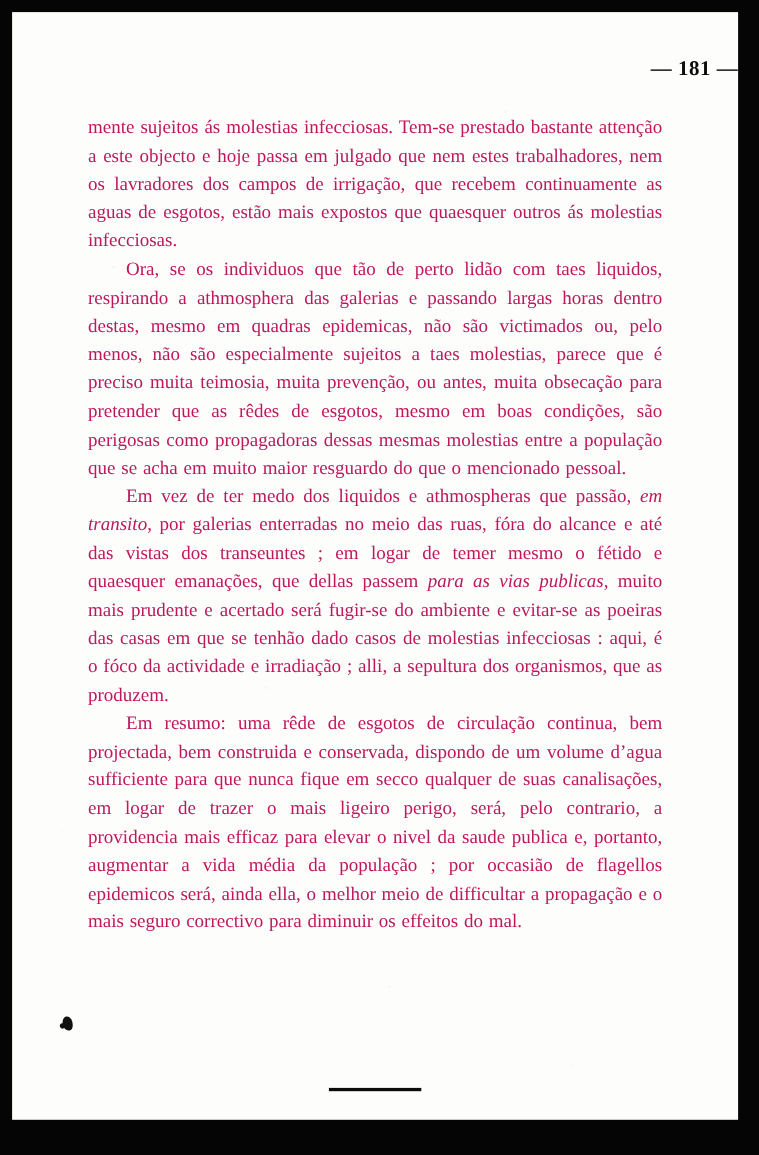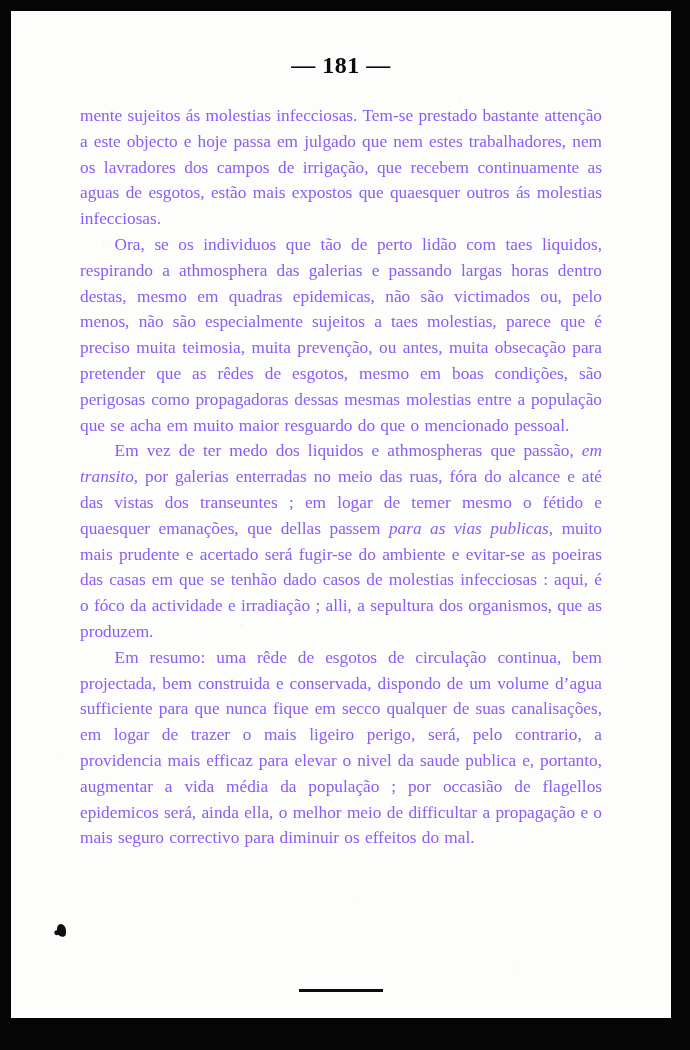--- a/index.html
+++ b/index.html
@@ -49,34 +49,34 @@
       radial-gradient(circle at 7%  74%, rgba(120,120,110,.07) 0 1.0px, transparent 1.5px),
       radial-gradient(circle at 77% 95%, rgba(120,120,110,.07) 0 1.0px, transparent 1.5px);
   }
 
   
   #page-folio {
     position: absolute;
     top: 41px;
     left: 0;
     width: 660px;
-    text-align: center;
-    font-size: 24px;
+    text-align: right;
+    font-size: 19px;
     font-weight: 700;
     letter-spacing: .5px;
     color: #0b0b0b;
   }
 
   
   #text-block {
     position: absolute;
     left: 69px;
     top: 92px;
     width: 522px;
-    color: #8b5cf6;
+    color: #be185d;
     font-size: 17.3px;
     line-height: 25.8px;
     text-align: justify;
     text-justify: inter-word;
   }
 
   #text-block p {
     margin: 0;
     text-indent: 2.0em;
     

